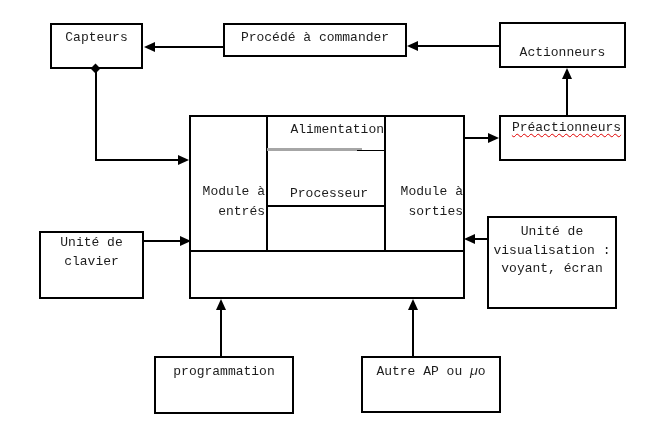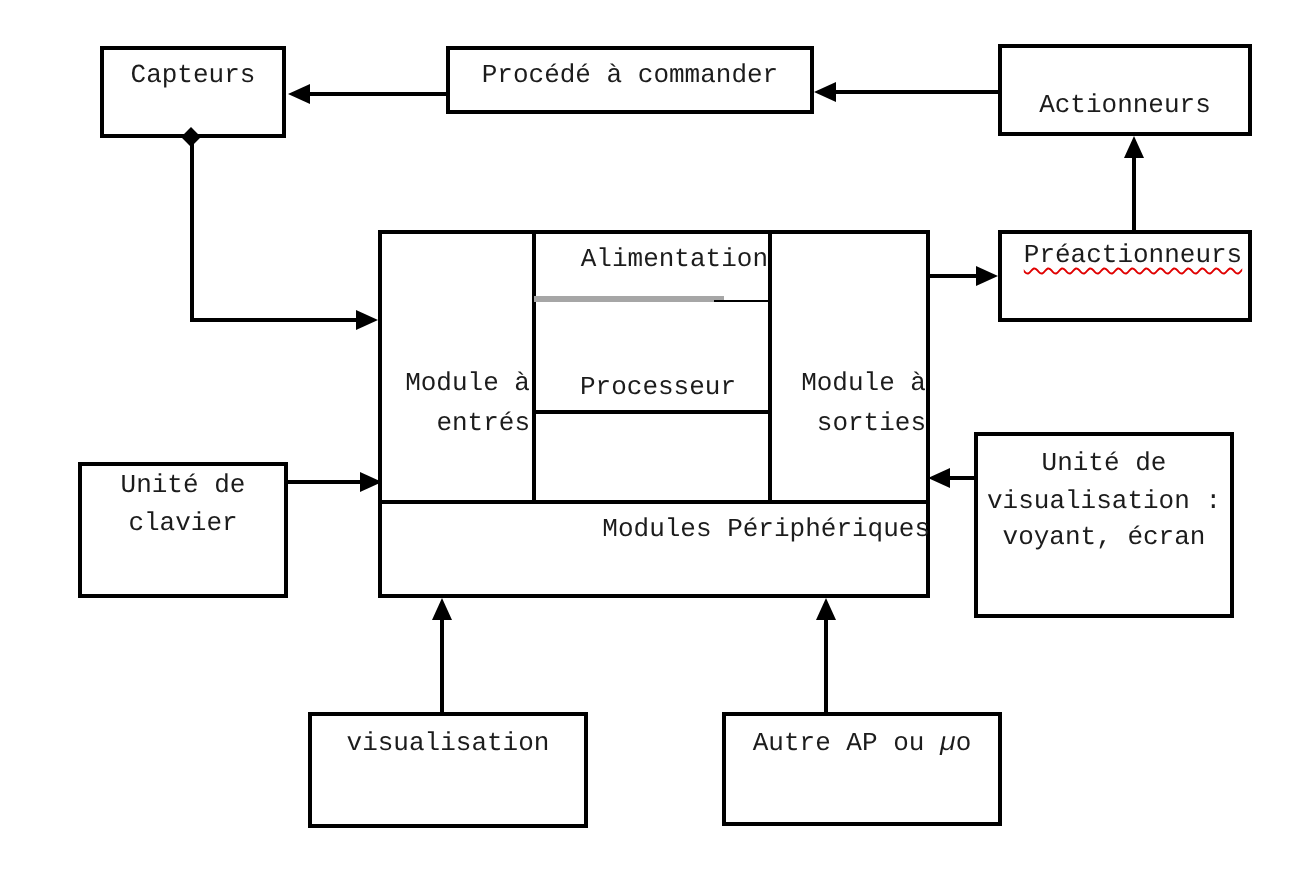--- a/index.html
+++ b/index.html
@@ -54,35 +54,34 @@
 
   <div class="lbl" style="left:191px;top:182px;width:74px;line-height:20px">
     <div>Module à</div>
     <div>entrés</div>
   </div>
   <div class="lbl" style="left:387px;top:182px;width:76px;line-height:20px">
     <div>Module à</div>
     <div>sorties</div>
   </div>
 
-  <div class="lbl" style="left:189px;top:256px;width:276px">Modules Périphériques</div>
 
   <div class="box" style="left:39px;top:231px;width:105px;height:68px;line-height:19px">
     <div>Unité de</div>
     <div>clavier</div>
   </div>
 
   <div class="box" style="left:487px;top:216px;width:130px;height:93px;padding-top:5px;line-height:18.5px">
     <div>Unité de</div>
     <div>visualisation :</div>
     <div>voyant, écran</div>
   </div>
 
   <div class="box" style="left:154px;top:356px;width:140px;height:58px;padding-top:6px;line-height:16px">
-    <div>visualisation</div>
+    <div>programmation</div>
   </div>
 
   <div class="box" style="left:361px;top:356px;width:140px;height:57px;padding-top:5px">
     <span>Autre AP ou </span><span class="mu">µ</span><span>o</span>
   </div>
 
   <div class="hline" style="left:417px;top:45px;width:82px;height:2px"></div>
   <div class="tri tri-left" style="left:407px;top:41px"></div>
 
   <div class="hline" style="left:154px;top:46px;width:69px;height:2px"></div>

